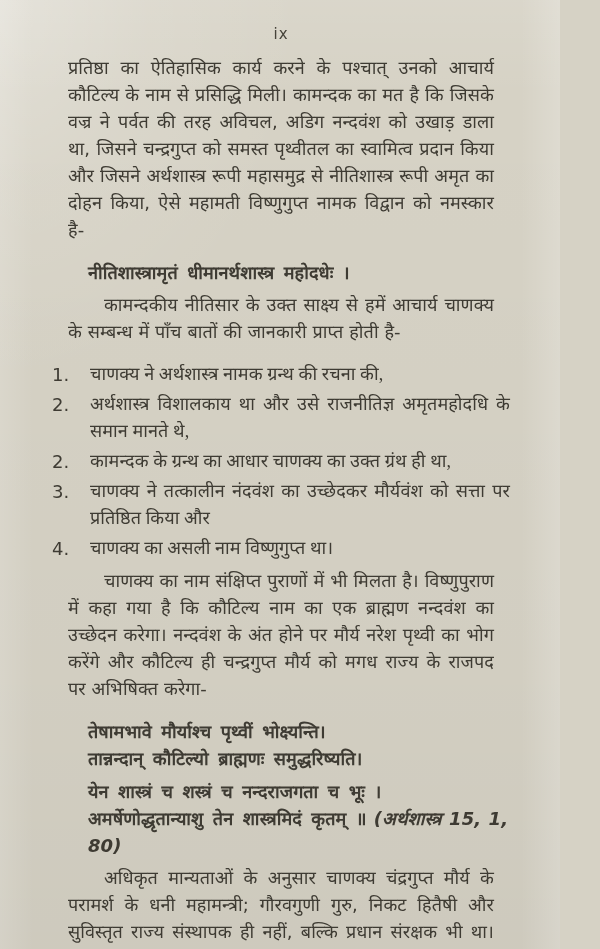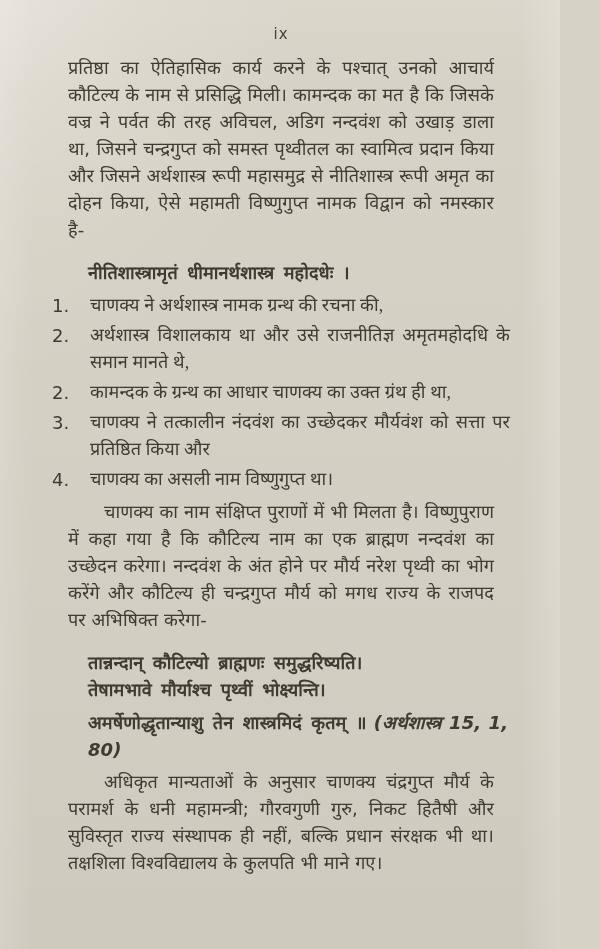--- a/index.html
+++ b/index.html
@@ -83,20 +83,21 @@
   <div class="page-number">ix</div>
 
   <div class="body-text">
 
     <p class="para first">प्रतिष्ठा का ऐतिहासिक कार्य करने के पश्चात् उनको आचार्य कौटिल्य के नाम से प्रसिद्धि मिली। कामन्दक का मत है कि जिसके वज्र ने पर्वत की तरह अविचल, अडिग नन्दवंश को उखाड़ डाला था, जिसने चन्द्रगुप्त को समस्त पृथ्वीतल का स्वामित्व प्रदान किया और जिसने अर्थशास्त्र रूपी महासमुद्र से नीतिशास्त्र रूपी अमृत का दोहन किया, ऐसे महामती विष्णुगुप्त नामक विद्वान को नमस्कार है-</p>
 
     <div class="verse">
       <div class="verse-line">नीतिशास्त्रामृतं धीमानर्थशास्त्र महोदधेः ।</div>
     </div>
 
+    <p class="para indent mt">कामन्दकीय नीतिसार के उक्त साक्ष्य से हमें आचार्य चाणक्य के सम्बन्ध में पाँच बातों की जानकारी प्राप्त होती है-</p>
 
     <div class="numbered-list">
       <div class="list-item">
         <span class="list-num">1.</span>
         <span class="list-text">चाणक्य ने अर्थशास्त्र नामक ग्रन्थ की रचना की,</span>
       </div>
       <div class="list-item">
         <span class="list-num">2.</span>
         <span class="list-text">अर्थशास्त्र विशालकाय था और उसे राजनीतिज्ञ अमृतमहोदधि के समान मानते थे,</span>
       </div>
@@ -110,26 +111,27 @@
       </div>
       <div class="list-item">
         <span class="list-num">4.</span>
         <span class="list-text">चाणक्य का असली नाम विष्णुगुप्त था।</span>
       </div>
     </div>
 
     <p class="para indent mt">चाणक्य का नाम संक्षिप्त पुराणों में भी मिलता है। विष्णुपुराण में कहा गया है कि कौटिल्य नाम का एक ब्राह्मण नन्दवंश का उच्छेदन करेगा। नन्दवंश के अंत होने पर मौर्य नरेश पृथ्वी का भोग करेंगे और कौटिल्य ही चन्द्रगुप्त मौर्य को मगध राज्य के राजपद पर अभिषिक्त करेगा-</p>
 
     <div class="verse">
+      <div class="verse-line">तेषामभावे मौर्याश्च पृथ्वीं भोक्ष्यन्ति।</div>
       <div class="verse-line">तान्नन्दान् कौटिल्यो ब्राह्मणः समुद्धरिष्यति।</div>
-      <div class="verse-line">तेषामभावे मौर्याश्च पृथ्वीं भोक्ष्यन्ति।</div>
     </div>
 
 
     <div class="verse">
+      <div class="verse-line">येन शास्त्रं च शस्त्रं च नन्दराजगता च भूः ।</div>
       <div class="verse-line">
         <span>अमर्षेणोद्धृतान्याशु तेन शास्त्रमिदं कृतम् ॥</span><span class="citation">(अर्थशास्त्र 15, 1, 80)</span>
       </div>
     </div>
 
     <p class="para indent mt">अधिकृत मान्यताओं के अनुसार चाणक्य चंद्रगुप्त मौर्य के परामर्श के धनी महामन्त्री; गौरवगुणी गुरु, निकट हितैषी और सुविस्तृत राज्य संस्थापक ही नहीं, बल्कि प्रधान संरक्षक भी था। तक्षशिला विश्वविद्यालय के कुलपति भी माने गए।</p>
 
   </div>
 </div>
 

